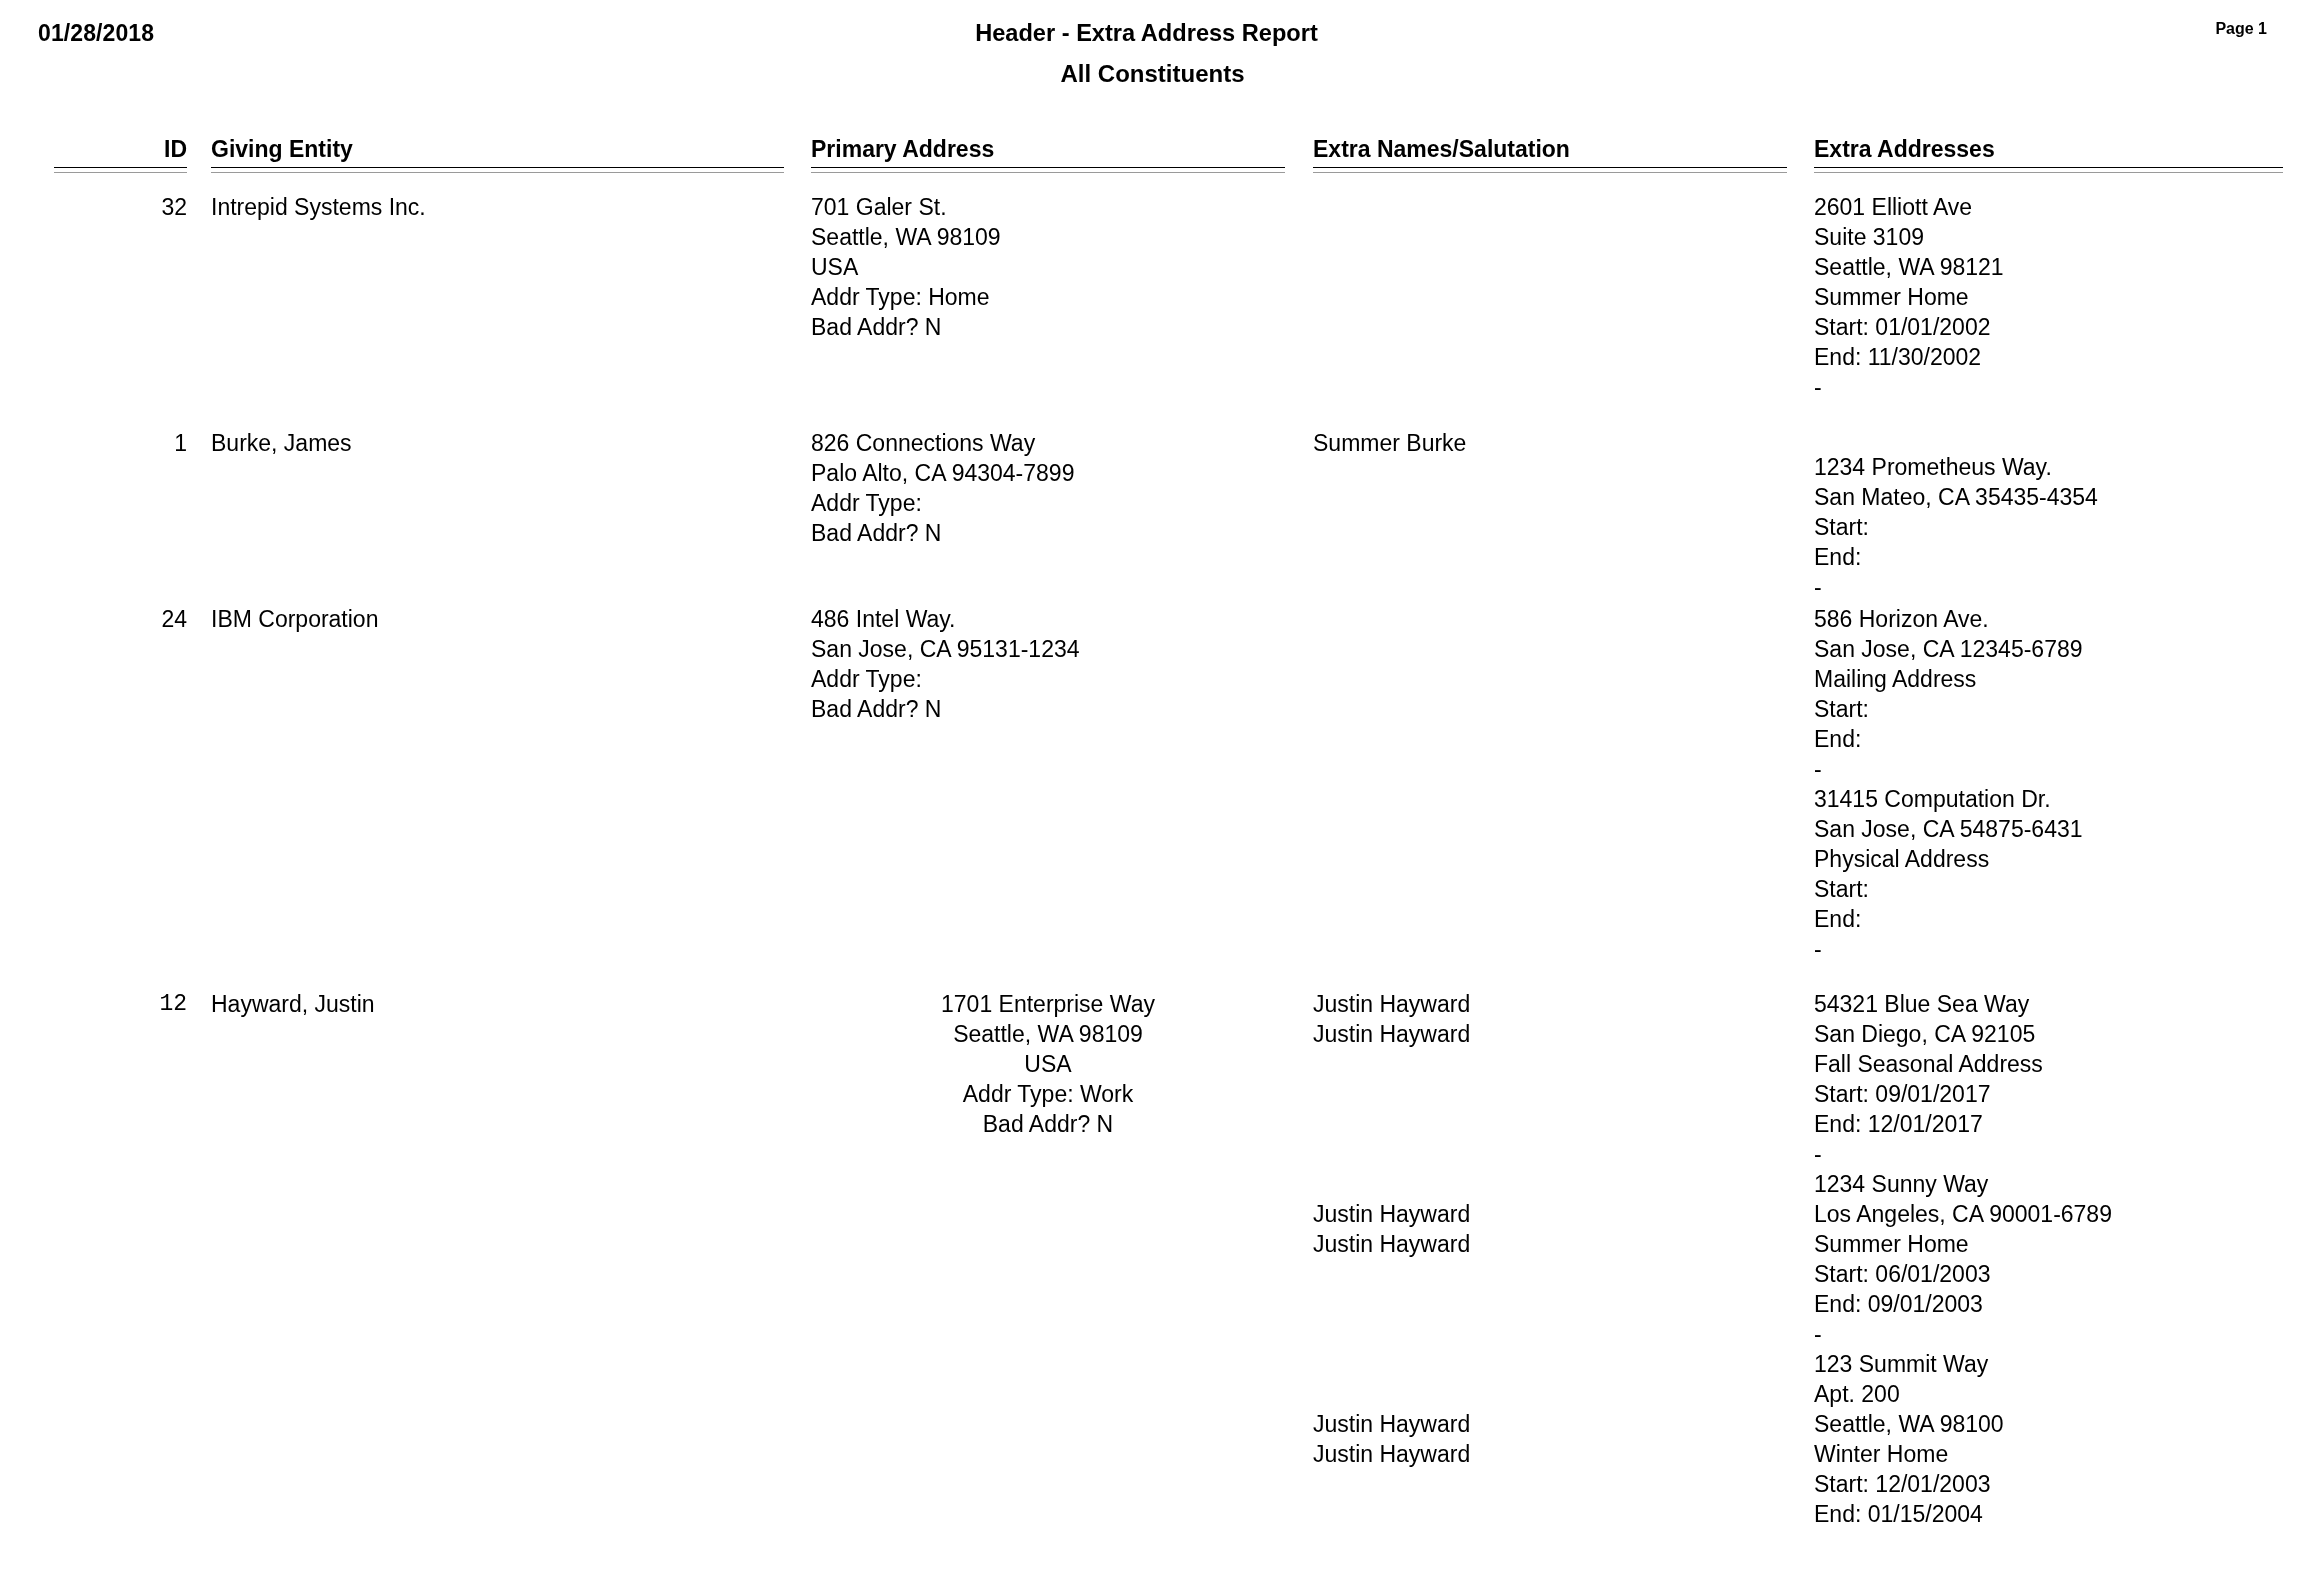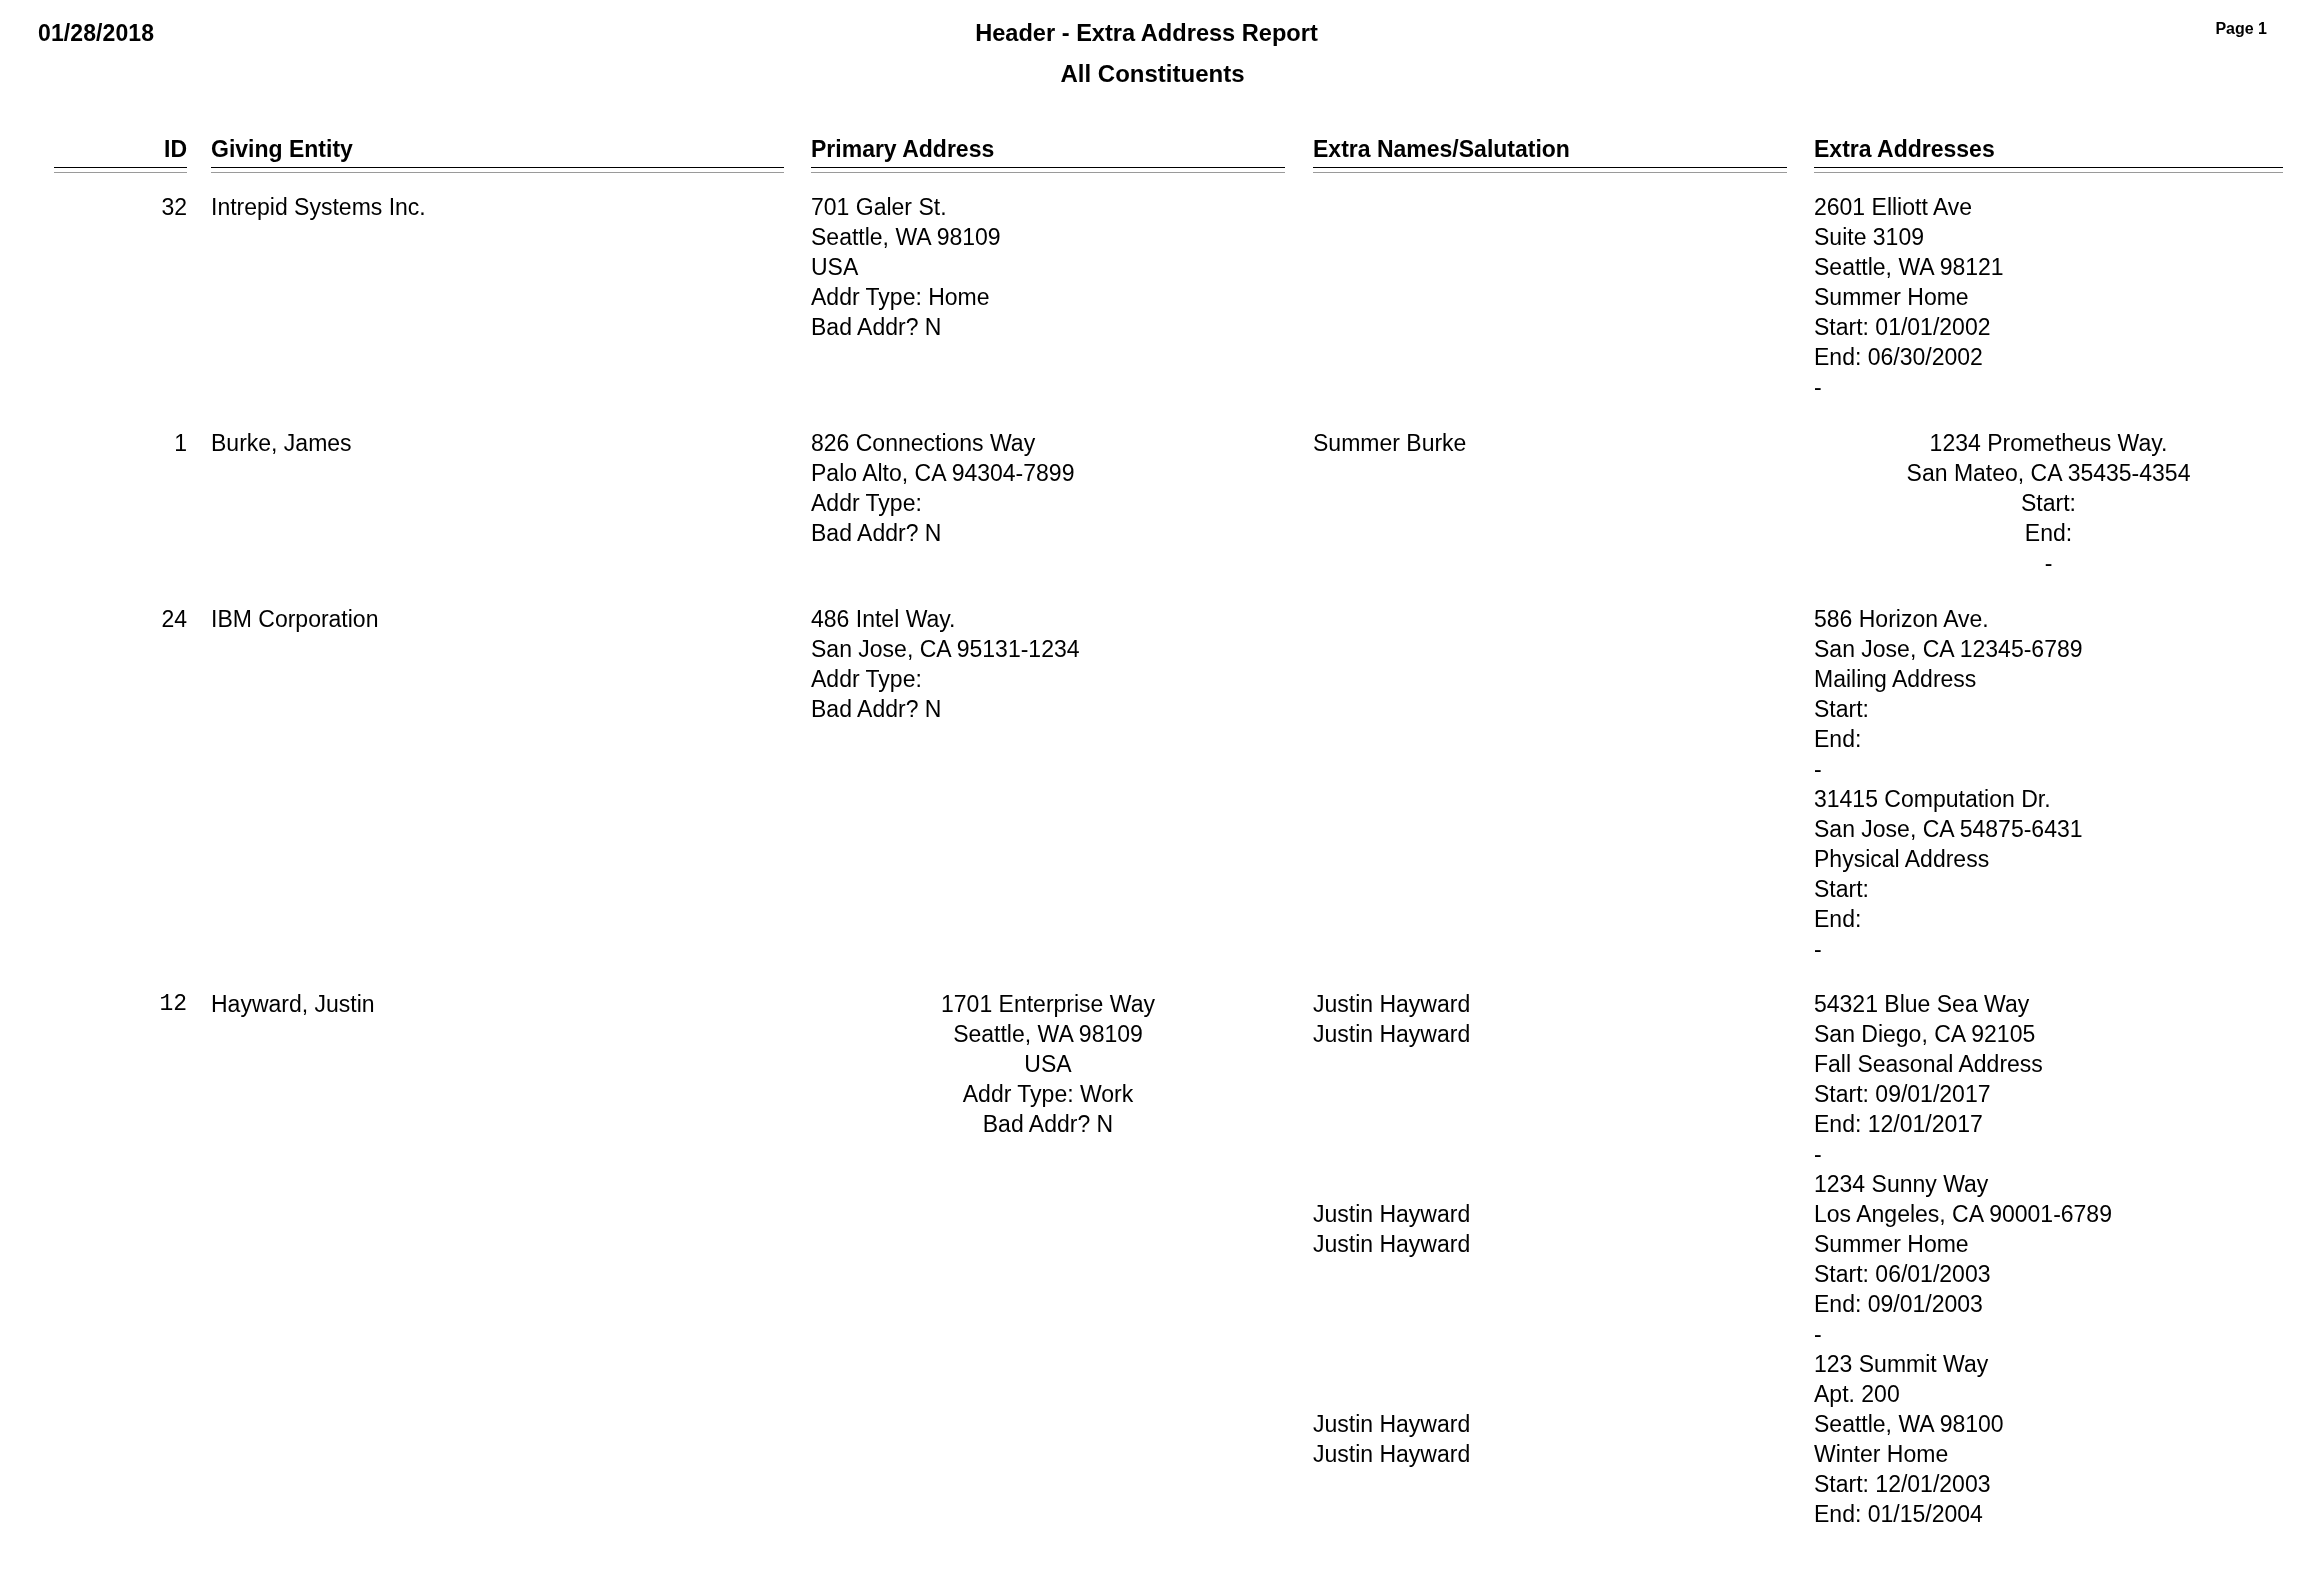--- a/index.html
+++ b/index.html
@@ -158,30 +158,30 @@
     <div class="col-head c-extra">Extra Addresses</div>
     <div class="rule c-extra"></div>
   </div>
 
   <div class="rows" id="rows-container" style="height: 1366px;">
       <div style="position: absolute; left: 0px; right: 0px; top: 3.6px;">
         <div class="row" style="top: 0px; position: absolute; left: 0px; right: 0px;">
           <div class="cell id-cell" style="left: 38px; width: 133px;">32</div>
           <div class="cell" style="left: 195px; width: 573px;">Intrepid Systems Inc.</div>
           <div class="cell" style="left: 795px; width: 474px; text-align: left;"><span class="line">701 Galer St.</span><span class="line">Seattle, WA 98109</span><span class="line">USA</span><span class="line">Addr Type: Home</span><span class="line">Bad Addr? N</span></div>
-          <div class="cell" style="left: 1798px; width: 469px; text-align: left;"><span class="line">2601 Elliott Ave</span><span class="line">Suite 3109</span><span class="line">Seattle, WA 98121</span><span class="line">Summer Home</span><span class="line">Start: 01/01/2002</span><span class="line">End: 06/30/2002</span><span class="line">-</span></div>
+          <div class="cell" style="left: 1798px; width: 469px; text-align: left;"><span class="line">2601 Elliott Ave</span><span class="line">Suite 3109</span><span class="line">Seattle, WA 98121</span><span class="line">Summer Home</span><span class="line">Start: 01/01/2002</span><span class="line">End: 11/30/2002</span><span class="line">-</span></div>
         </div>
       </div>
       <div style="position: absolute; left: 0px; right: 0px; top: 239px;">
         <div class="row" style="top: 0px; position: absolute; left: 0px; right: 0px;">
           <div class="cell id-cell" style="left: 38px; width: 133px;">1</div>
           <div class="cell" style="left: 195px; width: 573px;">Burke, James</div>
           <div class="cell" style="left: 795px; width: 474px; text-align: left;"><span class="line">826 Connections Way</span><span class="line">Palo Alto, CA 94304-7899</span><span class="line">Addr Type:</span><span class="line">Bad Addr? N</span></div>
           <div class="cell" style="left: 1297px; width: 474px; text-align: left;"><span class="line">Summer Burke</span></div>
-          <div class="cell" style="left: 1798px; width: 469px; text-align: center;"><span class="line">1234 Prometheus Way.</span><span class="line">San Mateo, CA 35435-4354</span><span class="line">Start:</span><span class="line">End:</span><span class="line">-</span></div>
+          <div class="cell" style="left: 1798px; width: 469px; text-align: left; margin-top: 24px;"><span class="line">1234 Prometheus Way.</span><span class="line">San Mateo, CA 35435-4354</span><span class="line">Start:</span><span class="line">End:</span><span class="line">-</span></div>
         </div>
       </div>
       <div style="position: absolute; left: 0px; right: 0px; top: 415px;">
         <div class="row" style="top: 0px; position: absolute; left: 0px; right: 0px;">
           <div class="cell id-cell" style="left: 38px; width: 133px;">24</div>
           <div class="cell" style="left: 195px; width: 573px;">IBM Corporation</div>
           <div class="cell" style="left: 795px; width: 474px; text-align: left;"><span class="line">486 Intel Way.</span><span class="line">San Jose, CA 95131-1234</span><span class="line">Addr Type:</span><span class="line">Bad Addr? N</span></div>
           <div class="cell" style="left: 1798px; width: 469px; text-align: left;"><span class="line">586 Horizon Ave.</span><span class="line">San Jose, CA 12345-6789</span><span class="line">Mailing Address</span><span class="line">Start:</span><span class="line">End:</span><span class="line">-</span><span class="line">31415 Computation Dr.</span><span class="line">San Jose, CA 54875-6431</span><span class="line">Physical Address</span><span class="line">Start:</span><span class="line">End:</span><span class="line">-</span></div>
         </div>
       </div>

